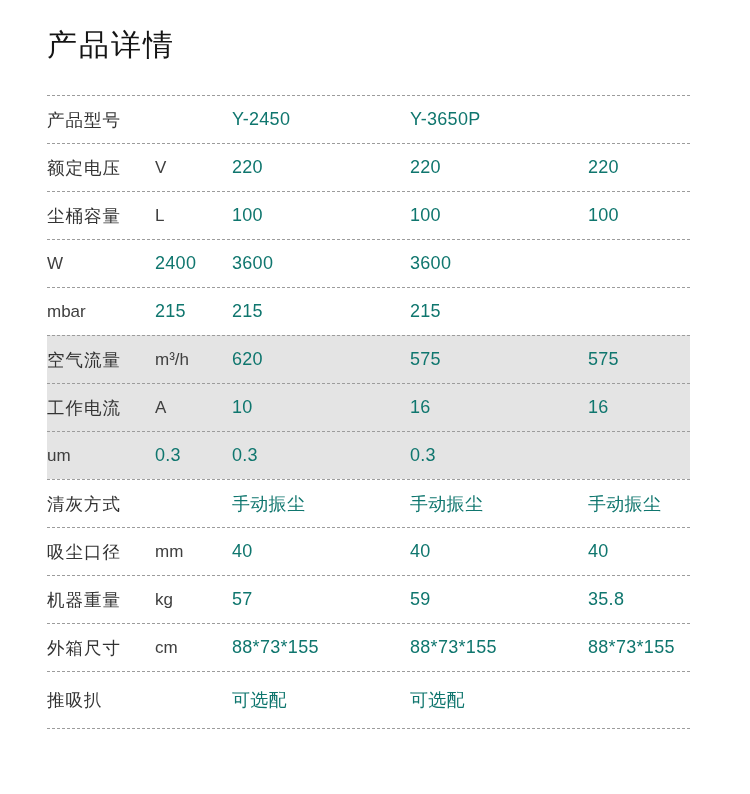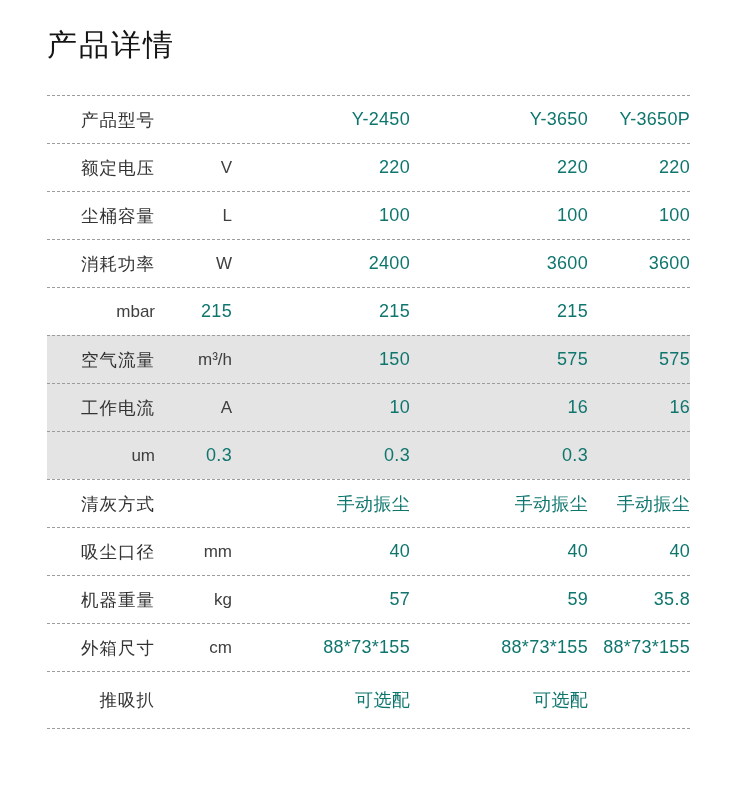--- a/index.html
+++ b/index.html
@@ -17,21 +17,20 @@
     margin: 26px 0 0 47px;
     font-size: 30px;
     line-height: 38px;
     font-weight: 500;
     letter-spacing: 2px;
     color: #141414;
   }
   .spec-table {
     margin: 31px 0 0 47px;
     width: 643px;
-    text-align: right;
   }
   .spec-row {
     display: grid;
     grid-template-columns: 108px 77px 178px 178px 1fr;
     align-items: center;
     height: 48px;
     border-top: 1px dashed #9c9c9c;
     background: #ffffff;
   }
   .spec-row.highlight { background: #e4e4e4; }
@@ -52,54 +51,52 @@
 </head>
 <body>
 
 <div class="page">
   <h1 class="page-title">产品详情</h1>
   <div class="spec-table" id="spec-table">
       <div class="spec-row">
         <span class="cell label">产品型号</span>
         <span class="cell unit"></span>
         <span class="cell val">Y-2450</span>
-        <span class="cell val">Y-3650</span>
         <span class="cell val">Y-3650P</span>
       </div>
       <div class="spec-row">
         <span class="cell label">额定电压</span>
         <span class="cell unit">V</span>
         <span class="cell val">220</span>
         <span class="cell val">220</span>
         <span class="cell val">220</span>
       </div>
       <div class="spec-row">
         <span class="cell label">尘桶容量</span>
         <span class="cell unit">L</span>
         <span class="cell val">100</span>
         <span class="cell val">100</span>
         <span class="cell val">100</span>
       </div>
       <div class="spec-row">
-        <span class="cell label">消耗功率</span>
         <span class="cell unit">W</span>
         <span class="cell val">2400</span>
         <span class="cell val">3600</span>
         <span class="cell val">3600</span>
       </div>
       <div class="spec-row">
         <span class="cell unit">mbar</span>
         <span class="cell val">215</span>
         <span class="cell val">215</span>
         <span class="cell val">215</span>
       </div>
       <div class="spec-row highlight">
         <span class="cell label">空气流量</span>
         <span class="cell unit">m³/h</span>
-        <span class="cell val">150</span>
+        <span class="cell val">620</span>
         <span class="cell val">575</span>
         <span class="cell val">575</span>
       </div>
       <div class="spec-row highlight">
         <span class="cell label">工作电流</span>
         <span class="cell unit">A</span>
         <span class="cell val">10</span>
         <span class="cell val">16</span>
         <span class="cell val">16</span>
       </div>

